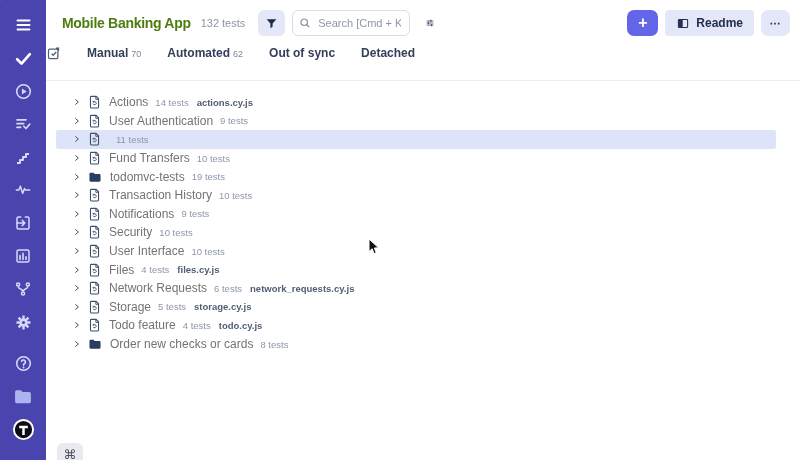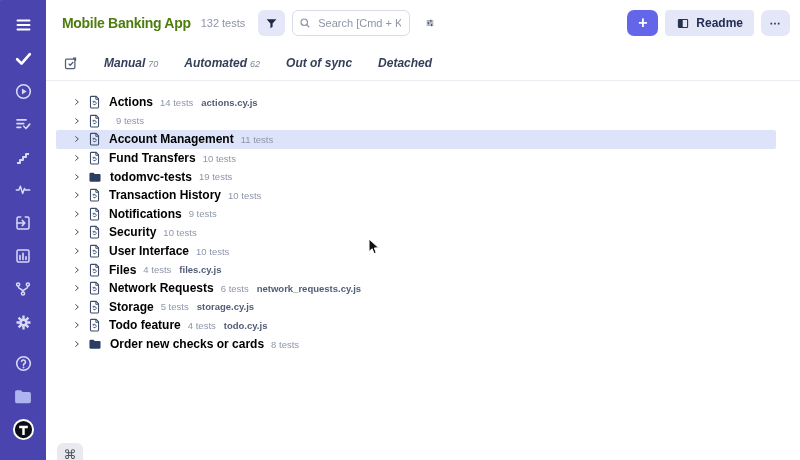--- a/index.html
+++ b/index.html
@@ -45,38 +45,37 @@
     font-family:"Liberation Sans",sans-serif;
   }
   .search-input::placeholder{color:#8d95a8}
   .sliders-btn{margin-left:9px;background:transparent;width:22px}
   .spacer{flex:1}
   .add-btn{width:31px;background:#6466e9;color:#fff;font-size:16px;font-weight:700;border-radius:7px}
   .readme-btn{margin-left:7px;padding:0 11px;gap:6px;font-size:12px;font-weight:700;border-radius:4px}
   .more-btn{margin-left:7px;width:29px;border-radius:7px;font-size:11px;font-weight:700;letter-spacing:1px}
   
   .tabbar{
-    height:34px;display:flex;align-items:center;padding-left:17px;gap:26px;
+    height:34px;display:flex;align-items:flex-start;gap:26px;
     border-bottom:1px solid #ebedf3;
-    font-style:italic;
   }
   .tab{display:flex;align-items:baseline;cursor:pointer}
   .tab-label{font-size:12px;font-weight:700;color:#333e58}
   .tab-count{font-size:9px;color:#7d8699;margin-left:3px}
   .tab-all-icon{cursor:pointer;display:flex;align-items:center}
   
   .tree{padding:12px 24px 0 10px}
   .row{
     height:18.6px;display:flex;align-items:center;padding-left:17px;
     border-radius:2px;cursor:pointer;
   }
   .row.selected{background:#dde3f9}
   .chev{display:flex;align-items:center;margin-right:7px}
   .ric{display:flex;align-items:center;margin-right:8px}
-  .rname{font-size:12px;font-weight:700;color:#000000;white-space:nowrap}
+  .rname{font-size:12px;font-weight:400;color:#737373;white-space:nowrap}
   .rcount{font-size:9.5px;color:#8d96a9;margin-left:7px;white-space:nowrap}
   .rfile{font-size:9.5px;font-weight:700;color:#525d75;margin-left:8px;white-space:nowrap}
   
   .cmd-badge{
     position:absolute;left:57px;top:443px;width:26px;height:22px;border-radius:6px;
     background:#e8eaf0;color:#4a5160;font-size:13px;display:flex;align-items:center;
     justify-content:center;cursor:pointer;z-index:2;
   }
   .cursor{position:absolute;left:368px;top:238px;z-index:9;pointer-events:none}
 </style>
@@ -257,37 +256,37 @@
             <path d="M8 5l8 7-8 7"></path>
           </svg>
     </span>
     <span class="ric">
           <svg width="13" height="14" viewBox="0 0 24 26" fill="none" stroke="#3d4d6b" stroke-width="2">
             <path d="M6 2.5h9l4.5 4.5v15.5a1.5 1.5 0 0 1-1.5 1.5H6a1.5 1.5 0 0 1-1.5-1.5V4A1.5 1.5 0 0 1 6 2.5z"></path>
             <path d="M14.5 2.8V8h4.7" stroke-width="1.8"></path>
             <path d="M9.3 16.2a3 3 0 1 0 .8-3.4M9.5 10.8v2.4h2.4" stroke-width="1.7"></path>
           </svg>
         </span>
+    <span class="rname">User Authentication</span>
     <span class="rcount">9 tests</span>
 
   </div>
       <div class="row selected">
     <span class="chev">
       <svg width="8" height="8" viewBox="0 0 24 24" fill="none" stroke="#42506a" stroke-width="3" stroke-linecap="round" stroke-linejoin="round">
             <path d="M8 5l8 7-8 7"></path>
           </svg>
     </span>
     <span class="ric">
           <svg width="13" height="14" viewBox="0 0 24 26" fill="none" stroke="#3d4d6b" stroke-width="2">
             <path d="M6 2.5h9l4.5 4.5v15.5a1.5 1.5 0 0 1-1.5 1.5H6a1.5 1.5 0 0 1-1.5-1.5V4A1.5 1.5 0 0 1 6 2.5z"></path>
             <path d="M14.5 2.8V8h4.7" stroke-width="1.8"></path>
             <path d="M9.3 16.2a3 3 0 1 0 .8-3.4M9.5 10.8v2.4h2.4" stroke-width="1.7"></path>
           </svg>
         </span>
-    <span class="rname">Account Management</span>
     <span class="rcount">11 tests</span>
 
   </div>
       <div class="row">
     <span class="chev">
       <svg width="8" height="8" viewBox="0 0 24 24" fill="none" stroke="#42506a" stroke-width="3" stroke-linecap="round" stroke-linejoin="round">
             <path d="M8 5l8 7-8 7"></path>
           </svg>
     </span>
     <span class="ric">

